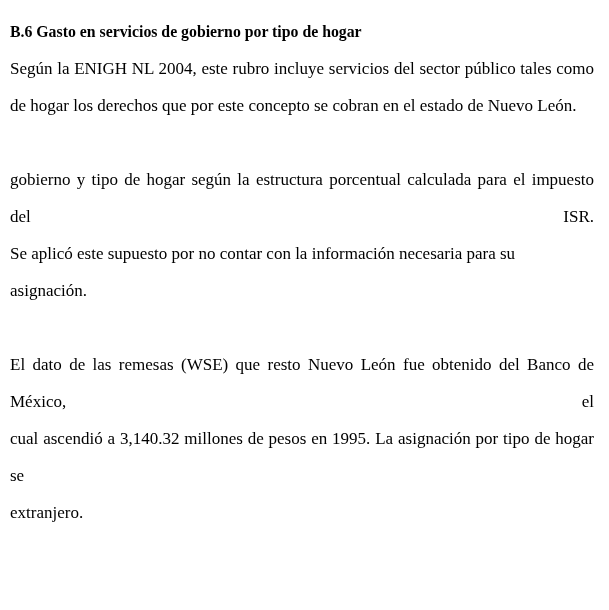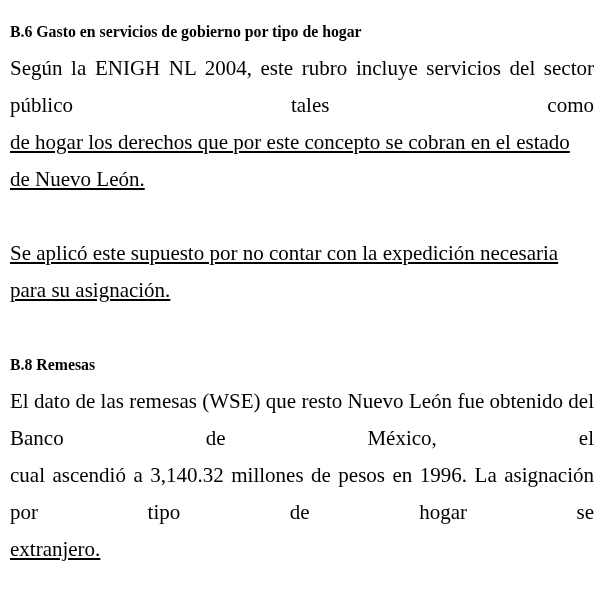--- a/index.html
+++ b/index.html
@@ -26,30 +26,29 @@
     font-size: 15.8px;
     font-weight: bold;
     line-height: 37px;
     white-space: nowrap;
     text-align: left;
   }
   .para {
     margin: 0;
   }
   .line {
-    font-size: 21px;
+    font-size: 17px;
     line-height: 37px;
     text-align: justify;
     text-align-last: justify;
     overflow: hidden;
   }
   .line.last {
     text-align: left;
     text-align-last: left;
-    text-decoration: underline;
   }
   .section-gap {
     height: 37px;
   }
 </style>
 </head>
 <body>
 
 <div class="page">
 
@@ -58,28 +57,28 @@
     <div class="para">
       <div class="line">Según la ENIGH NL 2004, este rubro incluye servicios del sector público tales como</div>
       <div class="line last">de hogar los derechos que por este concepto se cobran en el estado de Nuevo León.</div>
     </div>
   </section>
 
   <div class="section-gap"></div>
 
   <section>
     <div class="para">
-      <div class="line last">Se aplicó este supuesto por no contar con la expedición necesaria para su asignación.</div>
+      <div class="line">gobierno y tipo de hogar según la estructura porcentual calculada para el impuesto del ISR.</div>
+      <div class="line last">Se aplicó este supuesto por no contar con la información necesaria para su asignación.</div>
     </div>
   </section>
 
   <div class="section-gap"></div>
 
   <section>
-    <h2 class="heading">B.8 Remesas</h2>
     <div class="para">
       <div class="line">El dato de las remesas (WSE) que resto Nuevo León fue obtenido del Banco de México, el</div>
-      <div class="line">cual ascendió a 3,140.32 millones de pesos en 1996. La asignación por tipo de hogar se</div>
+      <div class="line">cual ascendió a 3,140.32 millones de pesos en 1995. La asignación por tipo de hogar se</div>
       <div class="line last">extranjero.</div>
     </div>
   </section>
 
 </div>
 
 </body></html>

